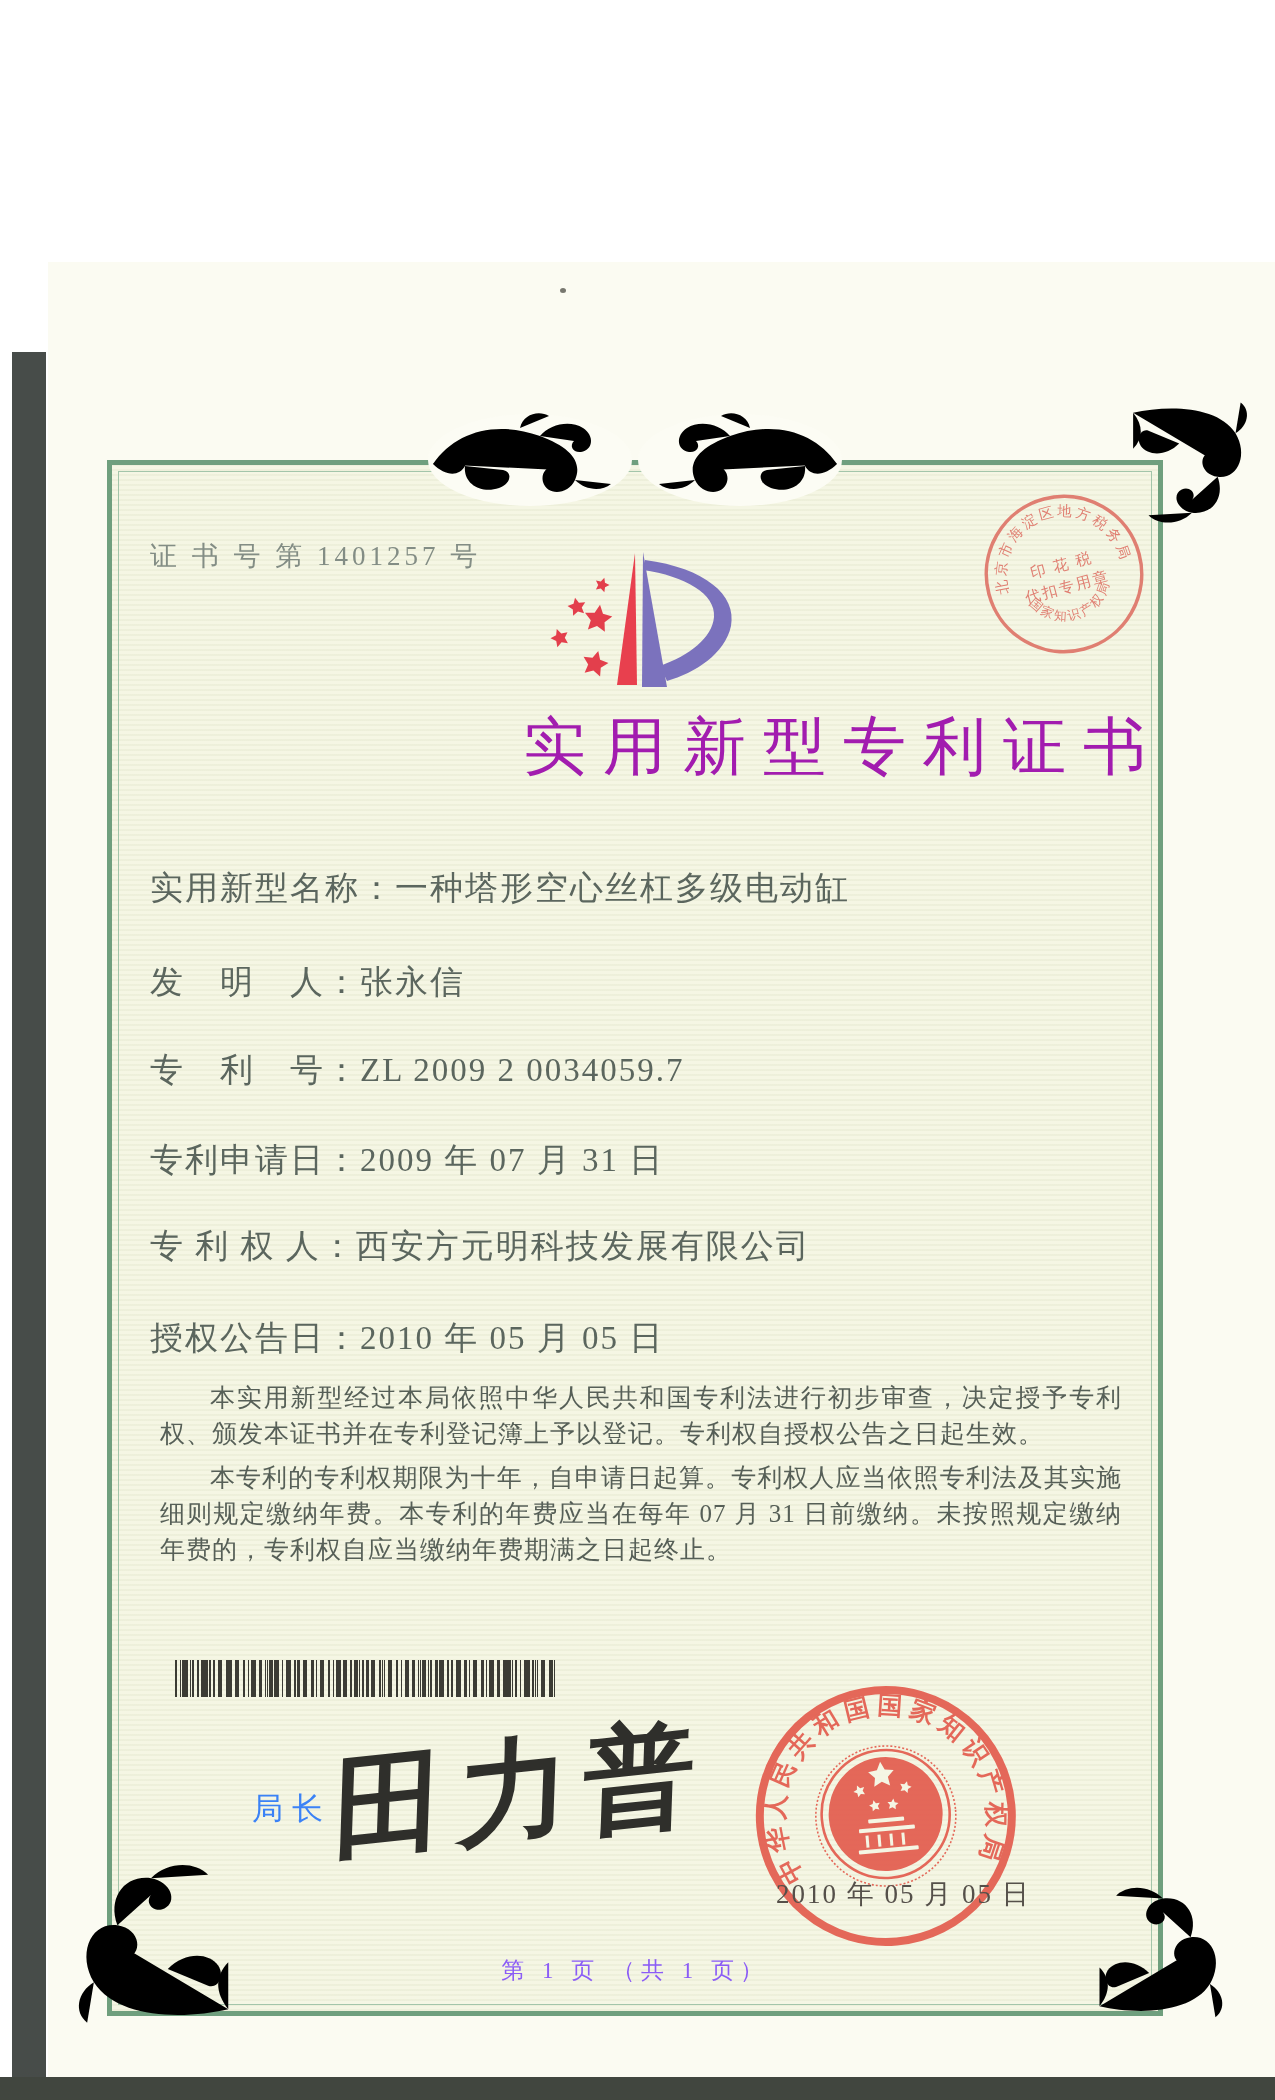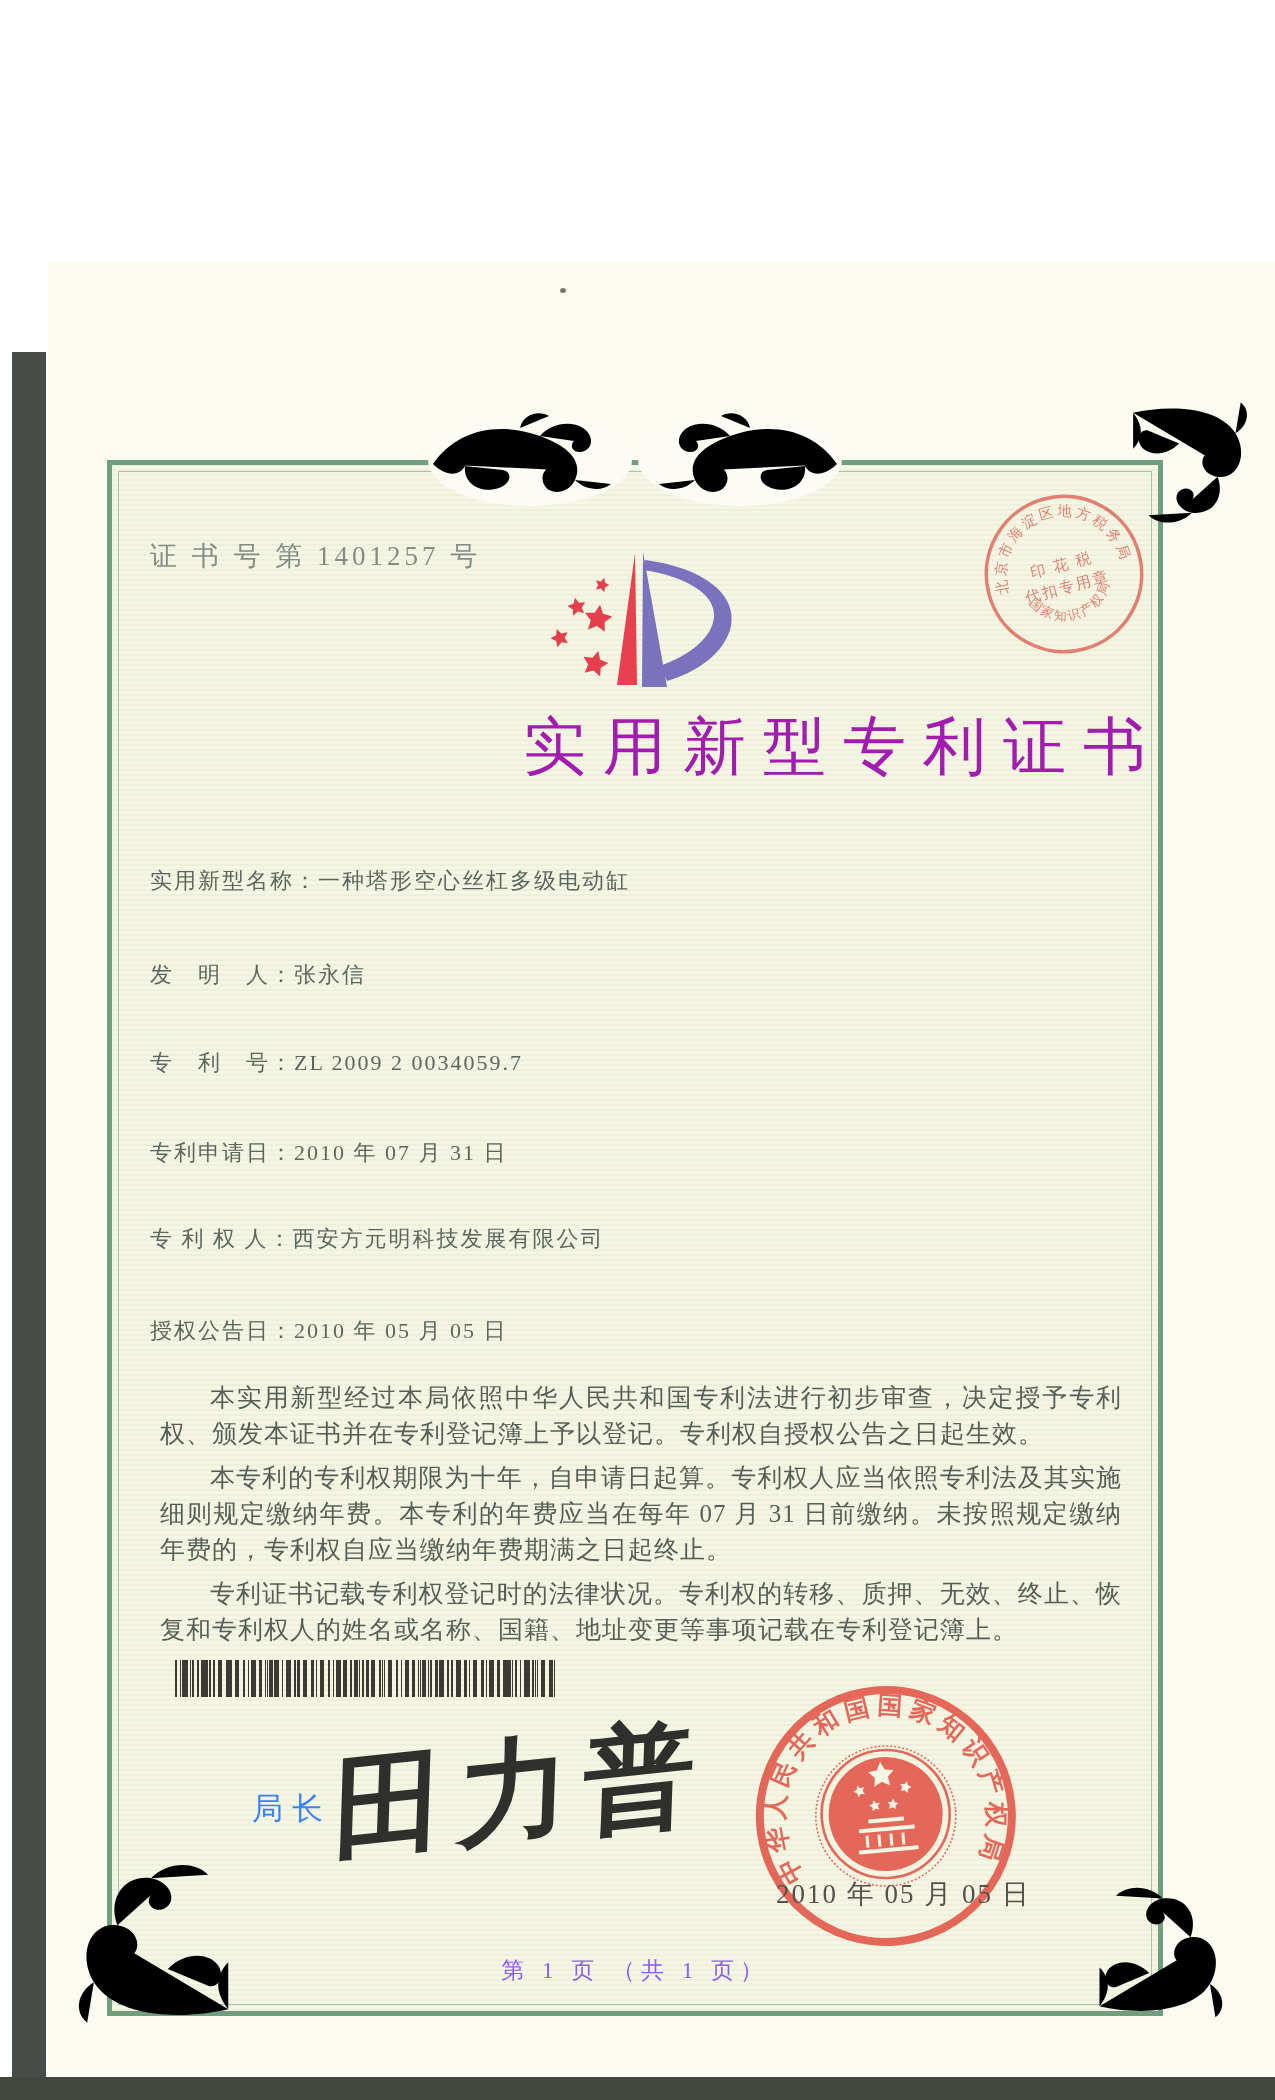--- a/index.html
+++ b/index.html
@@ -23,21 +23,21 @@
   .deco{position:absolute;}
 
   .cert-no{position:absolute;left:150px;top:538px;font-size:27px;letter-spacing:4px;color:#838d85;}
   .logo{position:absolute;left:545px;top:540px;width:215px;height:155px;}
   .cert-title{position:absolute;left:107px;top:704px;width:1056px;text-align:right;
               font-size:63px;letter-spacing:17px;color:#a21caf;font-weight:500;}
 
   .tax-stamp{position:absolute;left:972px;top:482px;width:184px;height:184px;}
 
   .fields{position:absolute;left:150px;top:0;width:900px;}
-  .field-row{position:absolute;left:0;white-space:nowrap;font-size:22px;color:#5b665e;letter-spacing:2px;}
+  .field-row{position:absolute;left:0;white-space:nowrap;font-size:33px;color:#5b665e;letter-spacing:2px;}
   .field-row .value{color:#5b665e;}
 
   .body-text{position:absolute;left:152px;top:1372px;width:978px;font-size:25px;line-height:36px;
              color:#565f57;text-align:justify;letter-spacing:1px;}
   .body-text p{margin:8px;text-indent:2em;}
 
   .barcode{position:absolute;left:175px;top:1660px;width:382px;height:37px;
            background-image:
              repeating-linear-gradient(90deg,#3b3b34 0 2px,rgba(0,0,0,0) 2px 5px,#3b3b34 5px 6px,rgba(0,0,0,0) 6px 9px,#3b3b34 9px 13px,rgba(0,0,0,0) 13px 17px),
              repeating-linear-gradient(90deg,#3b3b34 0 1px,rgba(0,0,0,0) 1px 7px,#3b3b34 7px 10px,rgba(0,0,0,0) 10px 15px,#3b3b34 15px 16px,rgba(0,0,0,0) 16px 23px);}
@@ -138,34 +138,33 @@
     <div class="field-row" style="top:866px">
       <span class="label">实用新型名称：</span><span class="value">一种塔形空心丝杠多级电动缸</span>
     </div>
     <div class="field-row" style="top:960px">
       <span class="label">发　明　人：</span><span class="value">张永信</span>
     </div>
     <div class="field-row" style="top:1048px">
       <span class="label">专　利　号：</span><span class="value">ZL 2009 2 0034059.7</span>
     </div>
     <div class="field-row" style="top:1138px">
-      <span class="label">专利申请日：</span><span class="value">2010 年 07 月 31 日</span>
+      <span class="label">专利申请日：</span><span class="value">2009 年 07 月 31 日</span>
     </div>
     <div class="field-row" style="top:1224px">
       <span class="label">专 利 权 人：</span><span class="value">西安方元明科技发展有限公司</span>
     </div>
     <div class="field-row" style="top:1316px">
       <span class="label">授权公告日：</span><span class="value">2010 年 05 月 05 日</span>
     </div>
   </div>
 
   <div class="body-text">
     <p>本实用新型经过本局依照中华人民共和国专利法进行初步审查，决定授予专利权、颁发本证书并在专利登记簿上予以登记。专利权自授权公告之日起生效。</p>
     <p>本专利的专利权期限为十年，自申请日起算。专利权人应当依照专利法及其实施细则规定缴纳年费。本专利的年费应当在每年 07 月 31 日前缴纳。未按照规定缴纳年费的，专利权自应当缴纳年费期满之日起终止。</p>
-    <p>专利证书记载专利权登记时的法律状况。专利权的转移、质押、无效、终止、恢复和专利权人的姓名或名称、国籍、地址变更等事项记载在专利登记簿上。</p>
   </div>
 
   <div class="barcode"></div>
 
   <div class="issuer-role">局长</div>
   <div class="signature">田力普</div>
 
   <svg class="seal" viewBox="0 0 280 300">
     <g transform="rotate(-5 138 150)" opacity="0.9">
       <circle cx="138" cy="148" r="126" fill="none" stroke="#e3594b" stroke-width="8"></circle>

